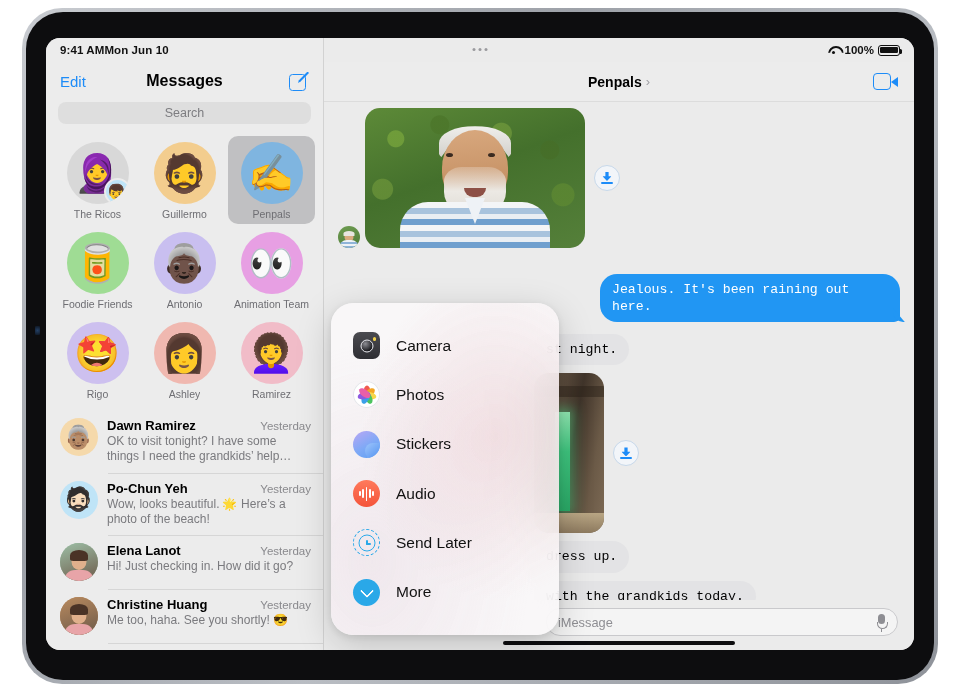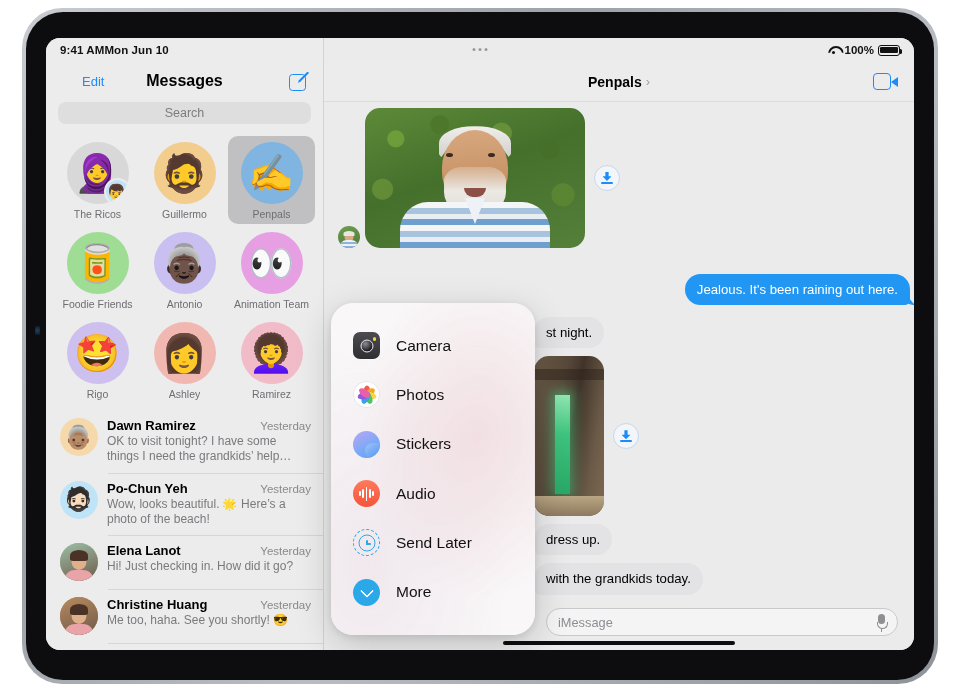--- a/index.html
+++ b/index.html
@@ -88,21 +88,21 @@
     border-right: .5px solid #d2d2d2;
     position: relative;
     padding-top: 24px;
     overflow: hidden;
     flex: 0 0 278px;
   }
   #sidebar-header {
     height: 38px; display: flex; align-items: center;
     padding: 0 14px; position: relative;
   }
-  #edit-btn { font-size: 13px; color: #1d8cf8; cursor: pointer; margin-left: 22px; }
+  #edit-btn { font-size: 15px; color: #1d8cf8; cursor: pointer; }
   #sidebar-title {
     position: absolute; left: 50%; transform: translateX(-50%);
     font-size: 16px; font-weight: bold; color: #000;
   }
   #compose-btn {
     margin-left: auto; width: 21px; height: 21px; position: relative; cursor: pointer;
   }
   #compose-btn .sq {
     position:absolute; left:1px; top:3px; width:17px;height:17px;
     border:1.7px solid #1d8cf8; border-radius:3.5px;
@@ -199,21 +199,21 @@
     position:absolute; left:0;top:0;width:18px;height:17px;
     border:1.8px solid #1d8cf8;border-radius:4px;
   }
   #facetime-btn .lens {
     position:absolute; right:0; top:3.5px; width:0;height:0;
     border-top:5px solid transparent;border-bottom:5px solid transparent;
     border-right:7px solid #1d8cf8;
   }
 
   #thread {
-    flex: 1; position: relative; overflow: hidden; padding: 6px 4px 0 14px;
+    flex: 1; position: relative; overflow: hidden; padding: 6px 14px 0 14px; font-family: Liberation Mono, monospace;
   }
 
   .row { display:flex; align-items:flex-end; margin-bottom: 8px; position:relative; }
   .row.out { justify-content: flex-end; }
   .row-av {
     width:22px;height:22px;border-radius:50%; flex:0 0 22px; margin-right:5px;
     overflow:hidden; position:relative;
   }
 
   .bubble {
@@ -349,21 +349,21 @@
   }
 
   #home-indicator {
     position:absolute; left:50%; bottom:5px; transform:translateX(-50%);
     width: 232px; height: 4.5px; border-radius:3px; background:#0d0d0f;
   }
 
   
   #attach-menu {
     position:absolute; left: 285px; top: 265px;
-    width: 204px; height: 332px;
+    width: 228px; height: 332px;
     border-radius: 22px;
     background: rgba(250,248,249,.88);
     box-shadow: 0 10px 36px rgba(0,0,0,.18), 0 2px 8px rgba(0,0,0,.10);
     backdrop-filter: blur(22px);
     z-index: 30;
     padding: 18px 0;
     display:flex; flex-direction: column; justify-content: space-around;
     overflow:hidden;
   }
   #attach-menu::before {

